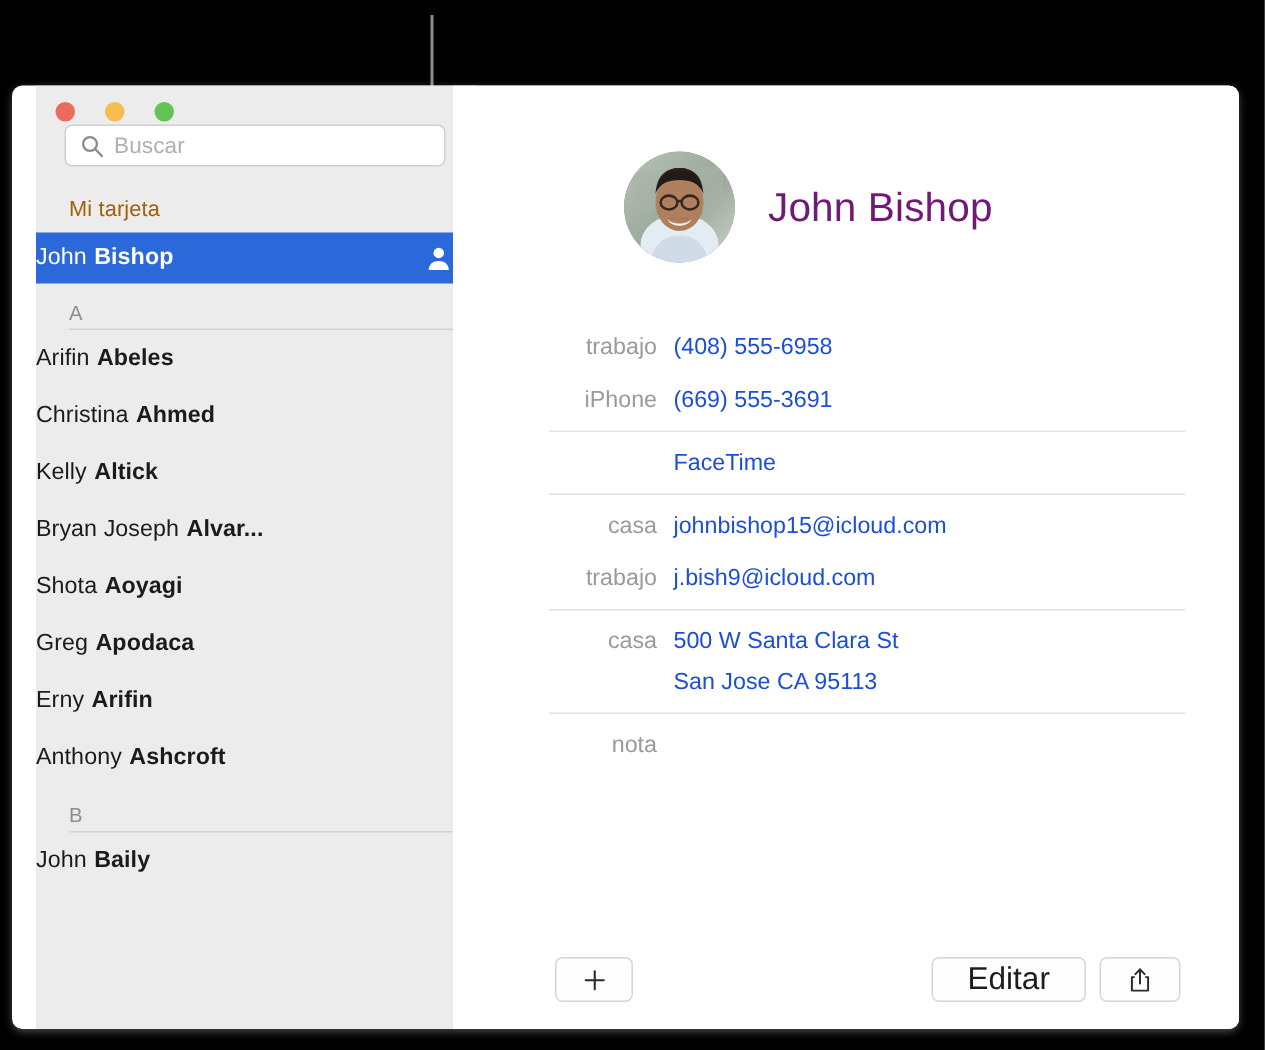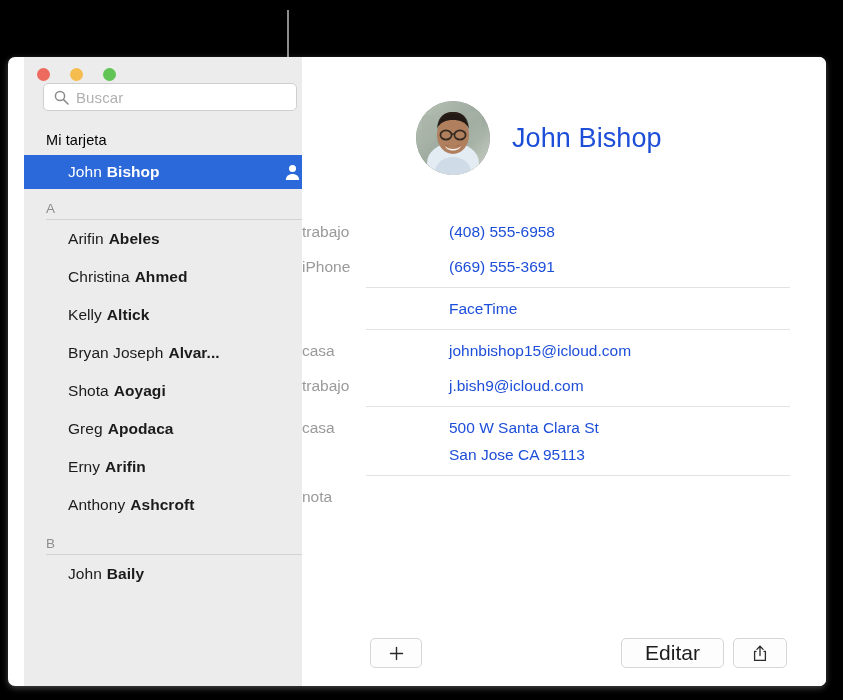--- a/index.html
+++ b/index.html
@@ -49,21 +49,21 @@
     width:17px; height:17px; margin-left:9px; flex:0 0 auto;
     color:#8b8b8b;
   }
   .search-icon svg { display:block; }
   .search-text {
     font-size:15px; color:#b0b0b0;
     margin-left:6px; letter-spacing:0.1px;
   }
 
   .group-label {
-    font-size:14.5px; color:#000000;
+    font-size:14.5px; color:#a16207;
     padding:0 0 0 22px;
     margin-top:21px; margin-bottom:7px;
     letter-spacing:0.1px;
   }
 
   .section-head {
     position:relative;
     font-size:13.5px; color:#8e8e8e;
     padding:0 0 4px 22px;
     margin-top:12px;
@@ -71,21 +71,21 @@
   }
   .section-head::after {
     content:""; position:absolute;
     left:22px; right:0; bottom:0;
     height:1px; background:#d2d2d2;
   }
 
   .contact-row {
     height:38px;
     display:flex; align-items:center;
-    padding-left:44px; padding-right:14px;
+    padding-right:14px;
     font-size:15.5px; color:#1b1b1b;
     letter-spacing:0.05px;
   }
   .contact-row .fn { font-weight:400; }
   .contact-row .ln { font-weight:700; margin-left:5px; }
 
   .contact-row.selected {
     background:#2b68d9;
     color:#ffffff;
     height:34px;
@@ -106,36 +106,37 @@
     padding:44px 0 0 114px;
   }
   .avatar {
     width:74px; height:74px; border-radius:50%;
     overflow:hidden; flex:0 0 auto;
     background:#8e9a90;
     position:relative;
   }
   .avatar svg { display:block; width:74px; height:74px; }
   .contact-name {
-    font-size:27px; color:#1d4ed8;
+    font-size:27px; color:#701a75;
     margin-left:22px; font-weight:400;
     letter-spacing:0.1px;
   }
 
   .fields { margin-top:36px; }
   .fld-sep {
     height:1px; background:#e2e2e2;
     margin:0 36px 0 64px;
   }
   .fld-row {
     display:flex; align-items:flex-start;
     padding:4px 0;
   }
   .fld-label {
     width:147px; flex:0 0 auto;
+    text-align:right;
     font-size:15.5px; color:#9a9a9a;
     padding-right:11px;
     line-height:27px;
   }
   .fld-value {
     font-size:15.5px; color:#1d4ed8;
     line-height:27px;
     white-space:pre-line;
   }
   .fld-group { padding:3px 0; }

